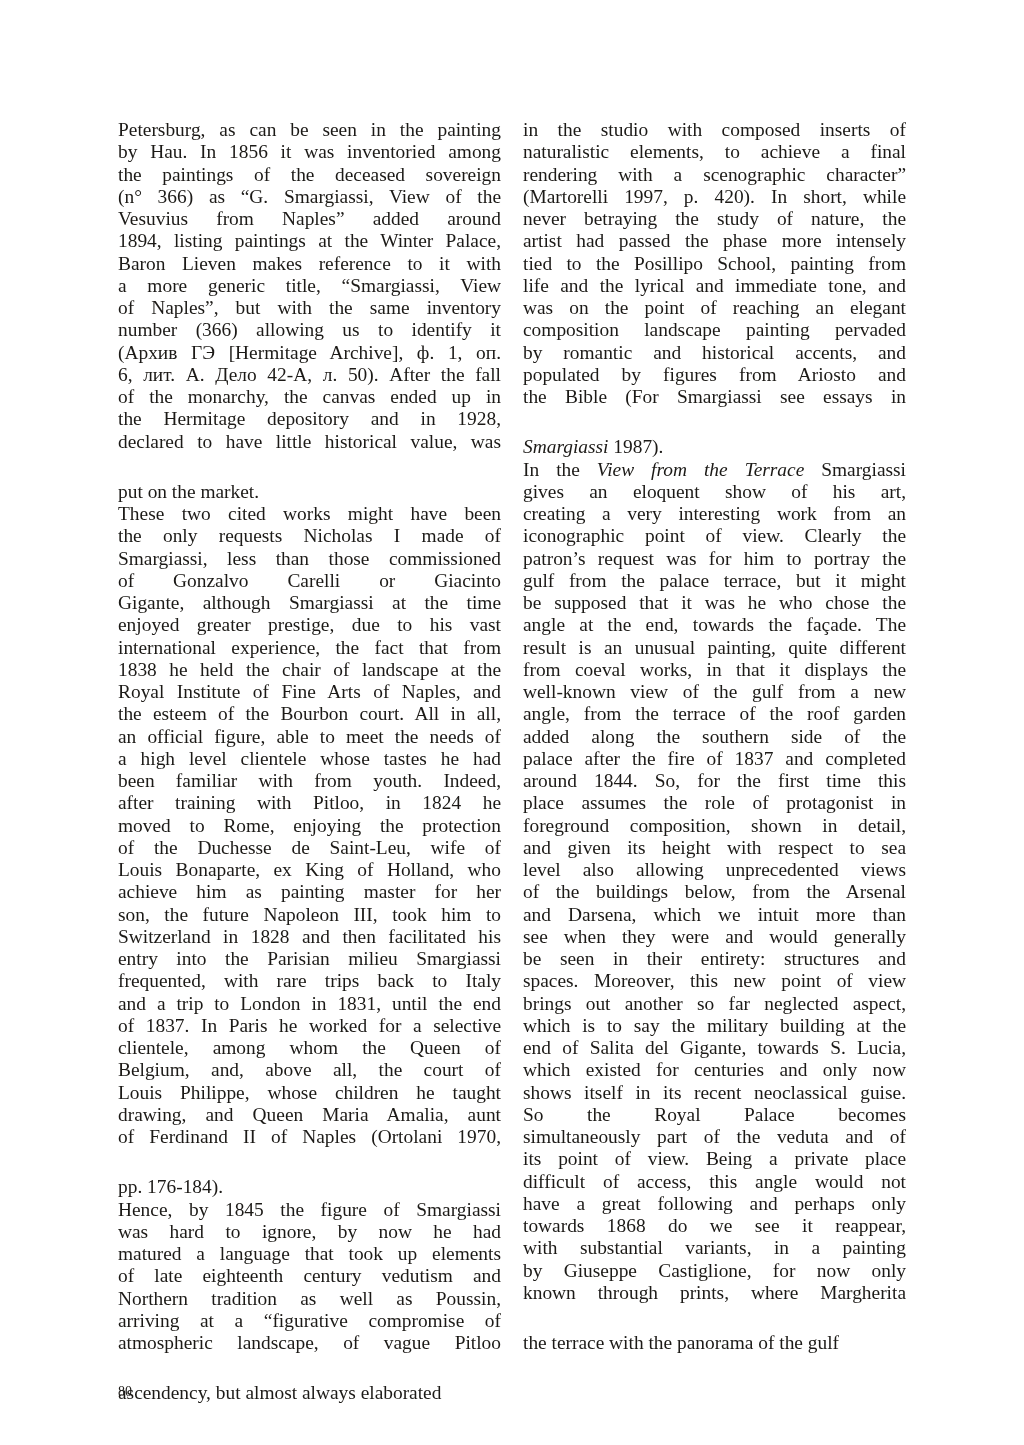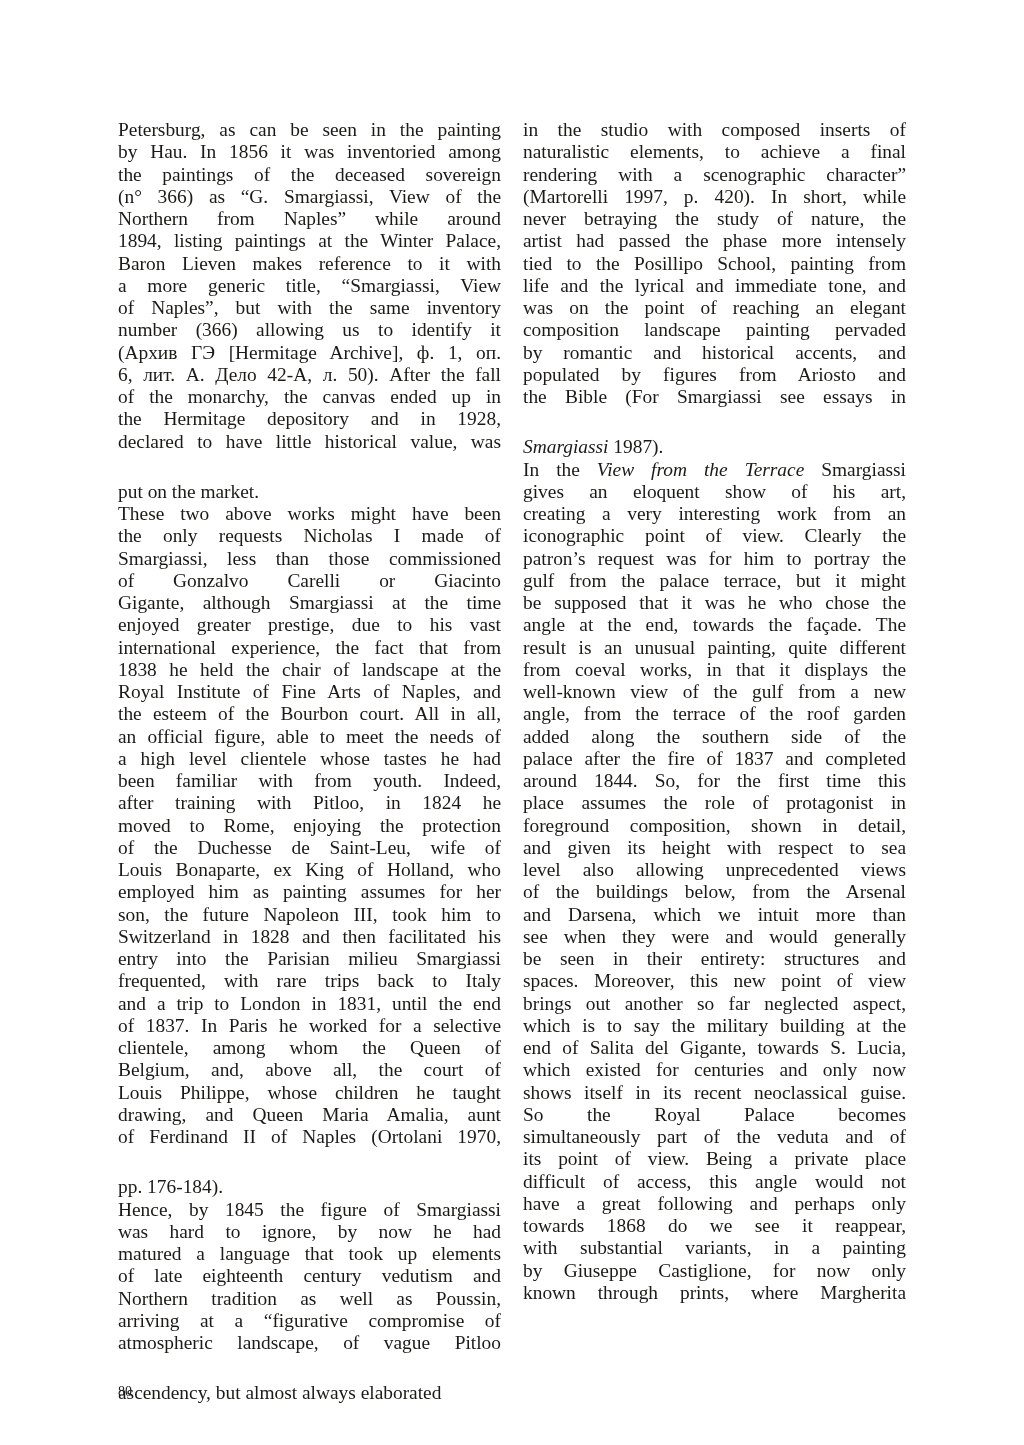--- a/index.html
+++ b/index.html
@@ -53,50 +53,50 @@
 </head>
 <body>
 
 <div class="page">
 
   <div class="column col-left" id="left-col">
       <span class="line">Petersburg, as can be seen in the painting</span>
       <span class="line">by Hau. In 1856 it was inventoried among</span>
       <span class="line">the paintings of the deceased sovereign</span>
       <span class="line">(n° 366) as “G. Smargiassi, View of the</span>
-      <span class="line">Northern from Naples” while around</span>
+      <span class="line">Vesuvius from Naples” added around</span>
       <span class="line">1894, listing paintings at the Winter Palace,</span>
       <span class="line">Baron Lieven makes reference to it with</span>
       <span class="line">a more generic title, “Smargiassi, View</span>
       <span class="line">of Naples”, but with the same inventory</span>
       <span class="line">number (366) allowing us to identify it</span>
       <span class="line">(Архив ГЭ [Hermitage Archive], ф. 1, оп.</span>
       <span class="line">6, лит. А. Дело 42-А, л. 50). After the fall</span>
       <span class="line">of the monarchy, the canvas ended up in</span>
       <span class="line">the Hermitage depository and in 1928,</span>
       <span class="line">declared to have little historical value, was</span>
       <span class="line last">put on the market.</span>
-      <span class="line">These two above works might have been</span>
+      <span class="line">These two cited works might have been</span>
       <span class="line">the only requests Nicholas I made of</span>
       <span class="line">Smargiassi, less than those commissioned</span>
       <span class="line">of Gonzalvo Carelli or Giacinto</span>
       <span class="line">Gigante, although Smargiassi at the time</span>
       <span class="line">enjoyed greater prestige, due to his vast</span>
       <span class="line">international experience, the fact that from</span>
       <span class="line">1838 he held the chair of landscape at the</span>
       <span class="line">Royal Institute of Fine Arts of Naples, and</span>
       <span class="line">the esteem of the Bourbon court. All in all,</span>
       <span class="line">an official figure, able to meet the needs of</span>
       <span class="line">a high level clientele whose tastes he had</span>
       <span class="line">been familiar with from youth. Indeed,</span>
       <span class="line">after training with Pitloo, in 1824 he</span>
       <span class="line">moved to Rome, enjoying the protection</span>
       <span class="line">of the Duchesse de Saint-Leu, wife of</span>
       <span class="line">Louis Bonaparte, ex King of Holland, who</span>
-      <span class="line">employed him as painting assumes for her</span>
+      <span class="line">achieve him as painting master for her</span>
       <span class="line">son, the future Napoleon III, took him to</span>
       <span class="line">Switzerland in 1828 and then facilitated his</span>
       <span class="line">entry into the Parisian milieu Smargiassi</span>
       <span class="line">frequented, with rare trips back to Italy</span>
       <span class="line">and a trip to London in 1831, until the end</span>
       <span class="line">of 1837. In Paris he worked for a selective</span>
       <span class="line">clientele, among whom the Queen of</span>
       <span class="line">Belgium, and, above all, the court of</span>
       <span class="line">Louis Philippe, whose children he taught</span>
       <span class="line">drawing, and Queen Maria Amalia, aunt</span>
@@ -158,17 +158,18 @@
       <span class="line">shows itself in its recent neoclassical guise.</span>
       <span class="line">So the Royal Palace becomes</span>
       <span class="line">simultaneously part of the veduta and of</span>
       <span class="line">its point of view. Being a private place</span>
       <span class="line">difficult of access, this angle would not</span>
       <span class="line">have a great following and perhaps only</span>
       <span class="line">towards 1868 do we see it reappear,</span>
       <span class="line">with substantial variants, in a painting</span>
       <span class="line">by Giuseppe Castiglione, for now only</span>
       <span class="line">known through prints, where Margherita</span>
+      <span class="line last">the terrace with the panorama of the gulf</span>
     </div>
 
   <div class="page-number">80</div>
 
 </div>
 
 </body></html>

